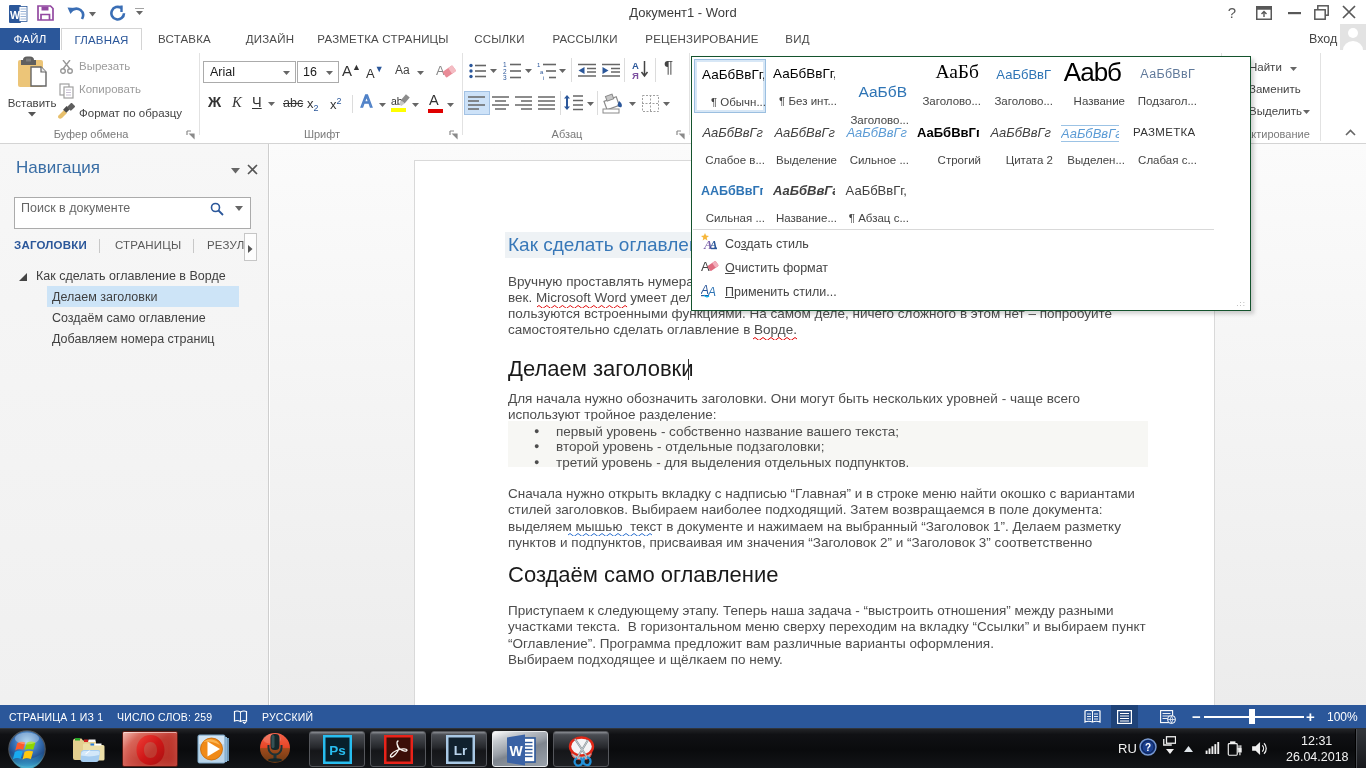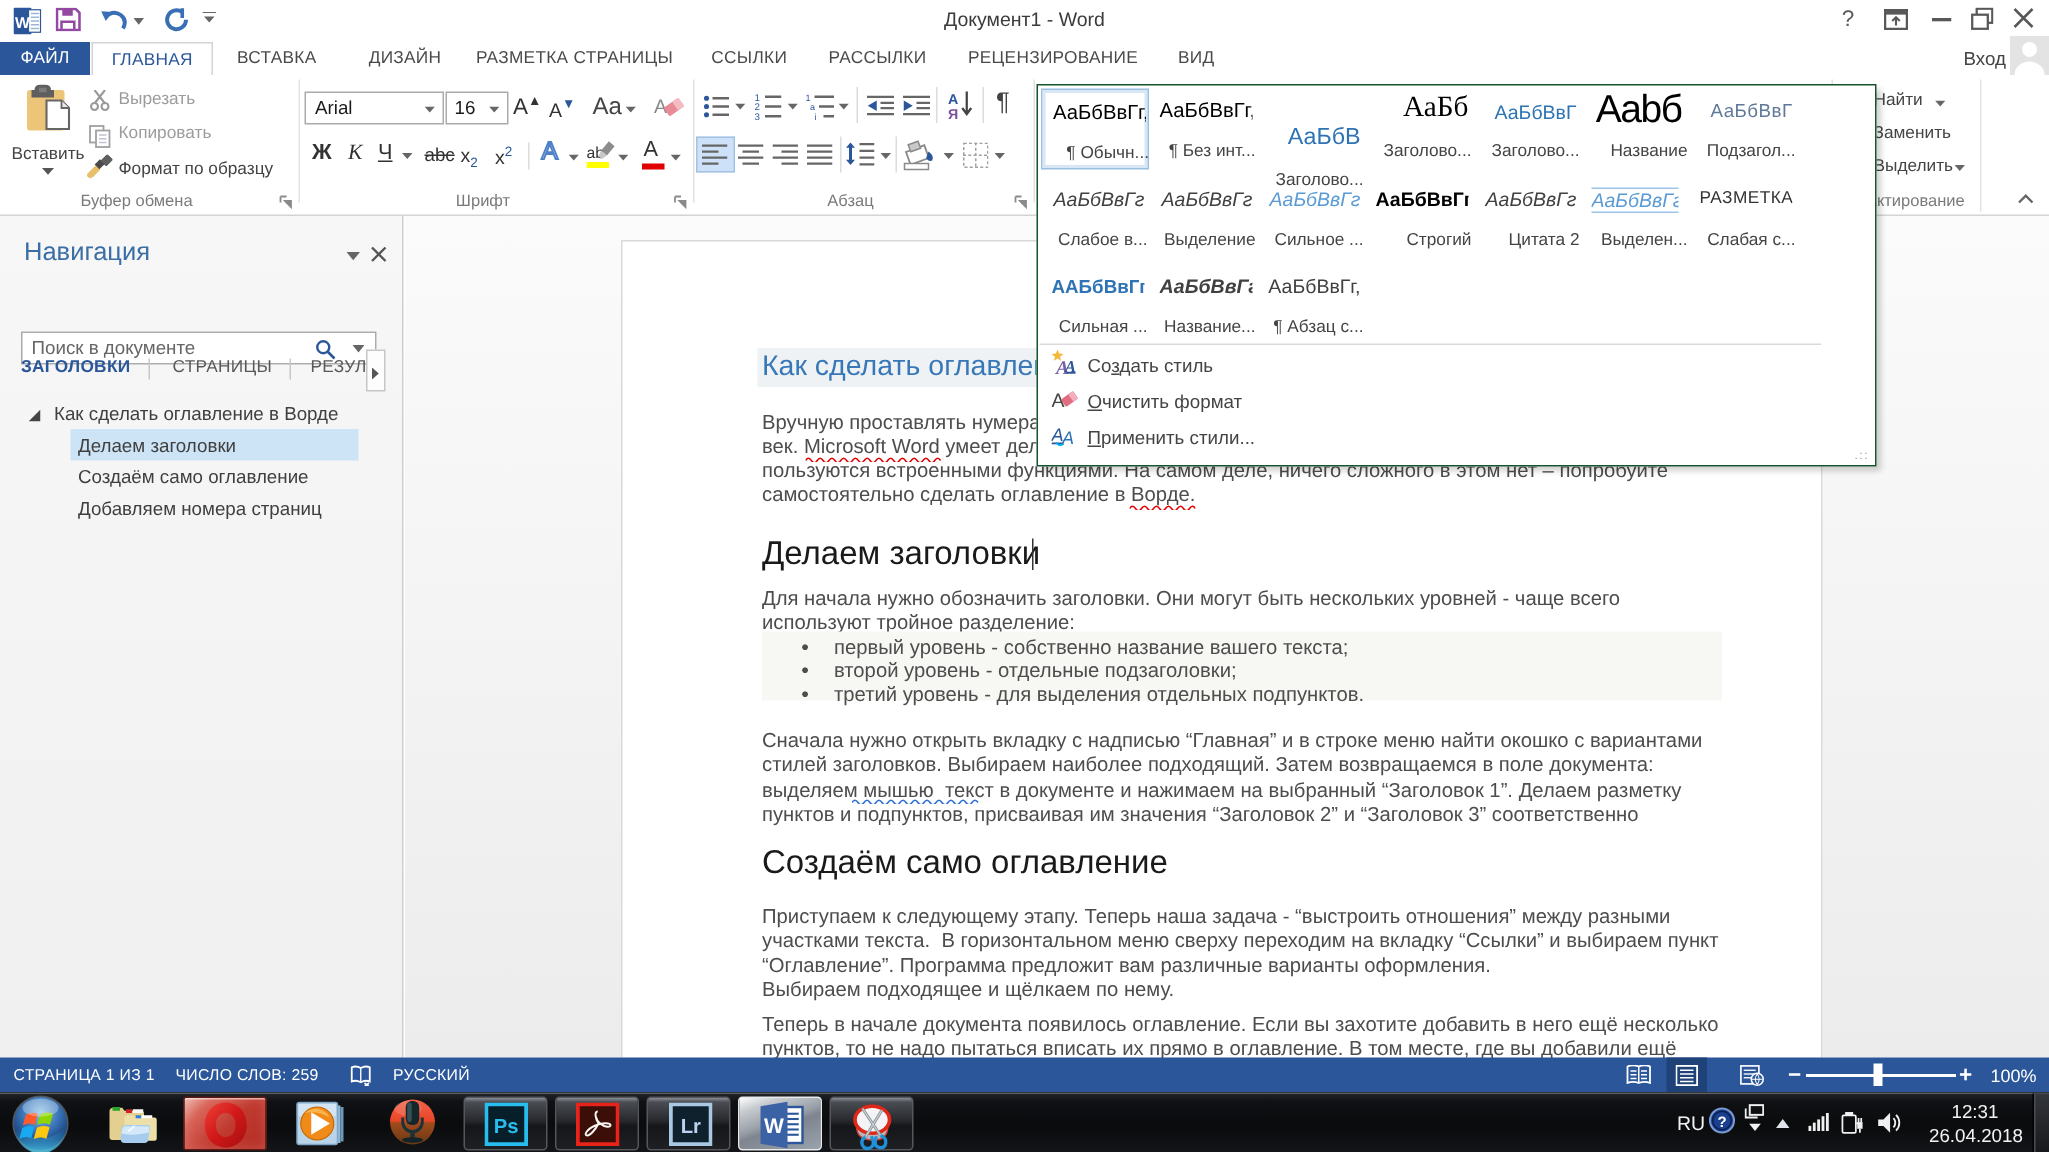--- a/index.html
+++ b/index.html
@@ -187,21 +187,21 @@
     <div class="abs" style="left:297px;top:11px;width:42px;height:22px;background:#fff;border:1px solid #ababab;">
       <div class="abs" style="left:5px;top:3px;font-size:12.5px;color:#1a1a1a;">16</div>
       <svg class="abs" style="right:5px;top:9px;" width="7" height="5" viewBox="0 0 7 5">
           <path d="M0 0 h7 l-3.5 4 z" fill="#666"></path>
         </svg>
     </div>
 
     <div class="abs" style="left:342px;top:12px;font-size:15px;color:#333;">A<span style="font-size:9px;vertical-align:6px;">▲</span></div>
     <div class="abs" style="left:366px;top:14px;font-size:13px;color:#333;">A<span style="font-size:9px;vertical-align:6px;color:#2b579a;">▼</span></div>
 
-    <div class="abs" style="left:395px;top:13px;font-size:16px;color:#444;">Aa</div>
+    <div class="abs" style="left:395px;top:13px;font-size:12px;color:#444;">Aa</div>
     <svg class="abs" style="left:417px;top:21px;" width="7" height="5" viewBox="0 0 7 5">
         <path d="M0 0 h7 l-3.5 4 z" fill="#666"></path>
       </svg>
 
     <svg class="abs" style="left:436px;top:12px;" width="21" height="18" viewBox="0 0 21 18">
       <text x="0" y="13" font-size="13" fill="#888" font-family="Liberation Sans">A</text>
       <g transform="rotate(-35 13 9)">
           <rect x="7" y="6" width="12" height="7" rx="1" fill="#e98b97"></rect>
           <rect x="14" y="6" width="5" height="7" rx="1" fill="#f4bcc3"></rect>
         </g>
@@ -445,21 +445,21 @@
 
   <div id="navpane">
     <div class="abs" style="left:16px;top:14px;font-size:17px;color:#3a6ea5;">Навигация</div>
     <svg class="abs" style="left:231px;top:24px;" width="9" height="6" viewBox="0 0 9 6">
         <path d="M0 0 h9 l-4.5 5.5 z" fill="#666"></path>
       </svg>
     <svg class="abs" style="left:247px;top:20px;" width="11" height="11" viewBox="0 0 11 11">
         <path d="M1 1 L10 10 M10 1 L1 10" stroke="#555" stroke-width="1.6"></path>
       </svg>
 
-    <div class="abs" style="left:14px;top:53px;width:237px;height:22px;background:#fff;border:1px solid #ababab;margin-top:24px;">
+    <div class="abs" style="left:14px;top:53px;width:237px;height:32px;background:#fff;border:1px solid #ababab;">
       <div class="abs" style="left:6px;top:3px;font-size:12.5px;color:#666;">Поиск в документе</div>
       <svg class="abs" style="right:26px;top:4px;" width="14" height="14" viewBox="0 0 14 14">
           <circle cx="5.5" cy="5.5" r="4" fill="none" stroke="#2b579a" stroke-width="1.6"></circle>
           <line x1="8.5" y1="8.5" x2="13" y2="13" stroke="#2b579a" stroke-width="1.8"></line>
         </svg>
       <svg class="abs" style="right:7px;top:8px;" width="8" height="6" viewBox="0 0 8 6">
           <path d="M0 0 h8 l-4 5 z" fill="#666"></path>
         </svg>
     </div>
 
@@ -491,21 +491,20 @@
       <div class="doct" style="left:93px;top:113px;line-height:16.1px;">Вручную проставлять нумерацию страниц и оглавление дело хлопотное - прошлый<br>век. Microsoft Word умеет делать оглавление сам, однако далеко не все<br>пользуются встроенными функциями. На самом деле, ничего сложного в этом нет – попробуйте<br>самостоятельно сделать оглавление в Ворде.</div>
       <div class="h1d" style="left:93px;top:194.5px;line-height:26px;">Делаем заголовки</div>
       <div class="abs" style="left:273px;top:198px;width:1px;height:21px;background:#333;"></div>
       <div class="doct" style="left:93px;top:229.6px;line-height:16.1px;">Для начала нужно обозначить заголовки. Они могут быть нескольких уровней - чаще всего<br>используют тройное разделение:</div>
       <div class="abs" style="left:93px;top:260px;width:640px;height:46px;background:#f7f7f4;"></div>
       <div class="doct" style="left:119px;top:263px;line-height:15.4px;font-size:9px;">●<br>●<br>●</div>
       <div class="doct" style="left:141px;top:263px;line-height:15.4px;">первый уровень - собственно название вашего текста;<br>второй уровень - отдельные подзаголовки;<br>третий уровень - для выделения отдельных подпунктов.</div>
       <div class="doct" style="left:93px;top:325.4px;line-height:16.1px;">Сначала нужно открыть вкладку с надписью “Главная” и в строке меню найти окошко с вариантами<br>стилей заголовков. Выбираем наиболее подходящий. Затем возвращаемся в поле документа:<br>выделяем мышью  текст в документе и нажимаем на выбранный “Заголовок 1”. Делаем разметку<br>пунктов и подпунктов, присваивая им значения “Заголовок 2” и “Заголовок 3” соответственно</div>
       <div class="h1d" style="left:93px;top:401.3px;line-height:26px;">Создаём само оглавление</div>
       <div class="doct" style="left:93px;top:442.4px;line-height:16.1px;">Приступаем к следующему этапу. Теперь наша задача - “выстроить отношения” между разными<br>участками текста.  В горизонтальном меню сверху переходим на вкладку “Ссылки” и выбираем пункт<br>“Оглавление”. Программа предложит вам различные варианты оформления.<br>Выбираем подходящее и щёлкаем по нему.</div>
-      <div class="doct" style="left:93px;top:514px;line-height:16.1px;">Теперь в начале документа появилось оглавление. Если вы захотите добавить в него ещё несколько<br>пунктов, то не надо пытаться вписать их прямо в оглавление. В том месте, где вы добавили ещё</div>
 
       <svg class="abs" style="left:122px;top:142.5px;" width="93" height="4" viewBox="0 0 95 4">
           <path d="M0 3 q2 -3 4 0 t4 0 t4 0 t4 0 t4 0 t4 0 t4 0 t4 0 t4 0 t4 0 t4 0 t4 0 t4 0 t4 0 t4 0 t4 0 t4 0 t4 0 t4 0 t4 0 t4 0 t4 0 t4 0" fill="none" stroke="#e00000" stroke-width="1"></path>
         </svg>
       <svg class="abs" style="left:338px;top:174.5px;" width="44" height="4" viewBox="0 0 44 4">
           <path d="M0 3 q2 -3 4 0 t4 0 t4 0 t4 0 t4 0 t4 0 t4 0 t4 0 t4 0 t4 0 t4 0" fill="none" stroke="#e00000" stroke-width="1"></path>
         </svg>
       <svg class="abs" style="left:153px;top:370.5px;" width="86" height="4" viewBox="0 0 86 4">
           <path d="M0 3 q2 -3 4 0 t4 0 t4 0 t4 0 t4 0 t4 0 t4 0 t4 0 t4 0 t4 0 t4 0 t4 0 t4 0 t4 0 t4 0 t4 0 t4 0 t4 0 t4 0 t4 0 t4 0" fill="none" stroke="#2a6fd0" stroke-width="1"></path>
         </svg>

